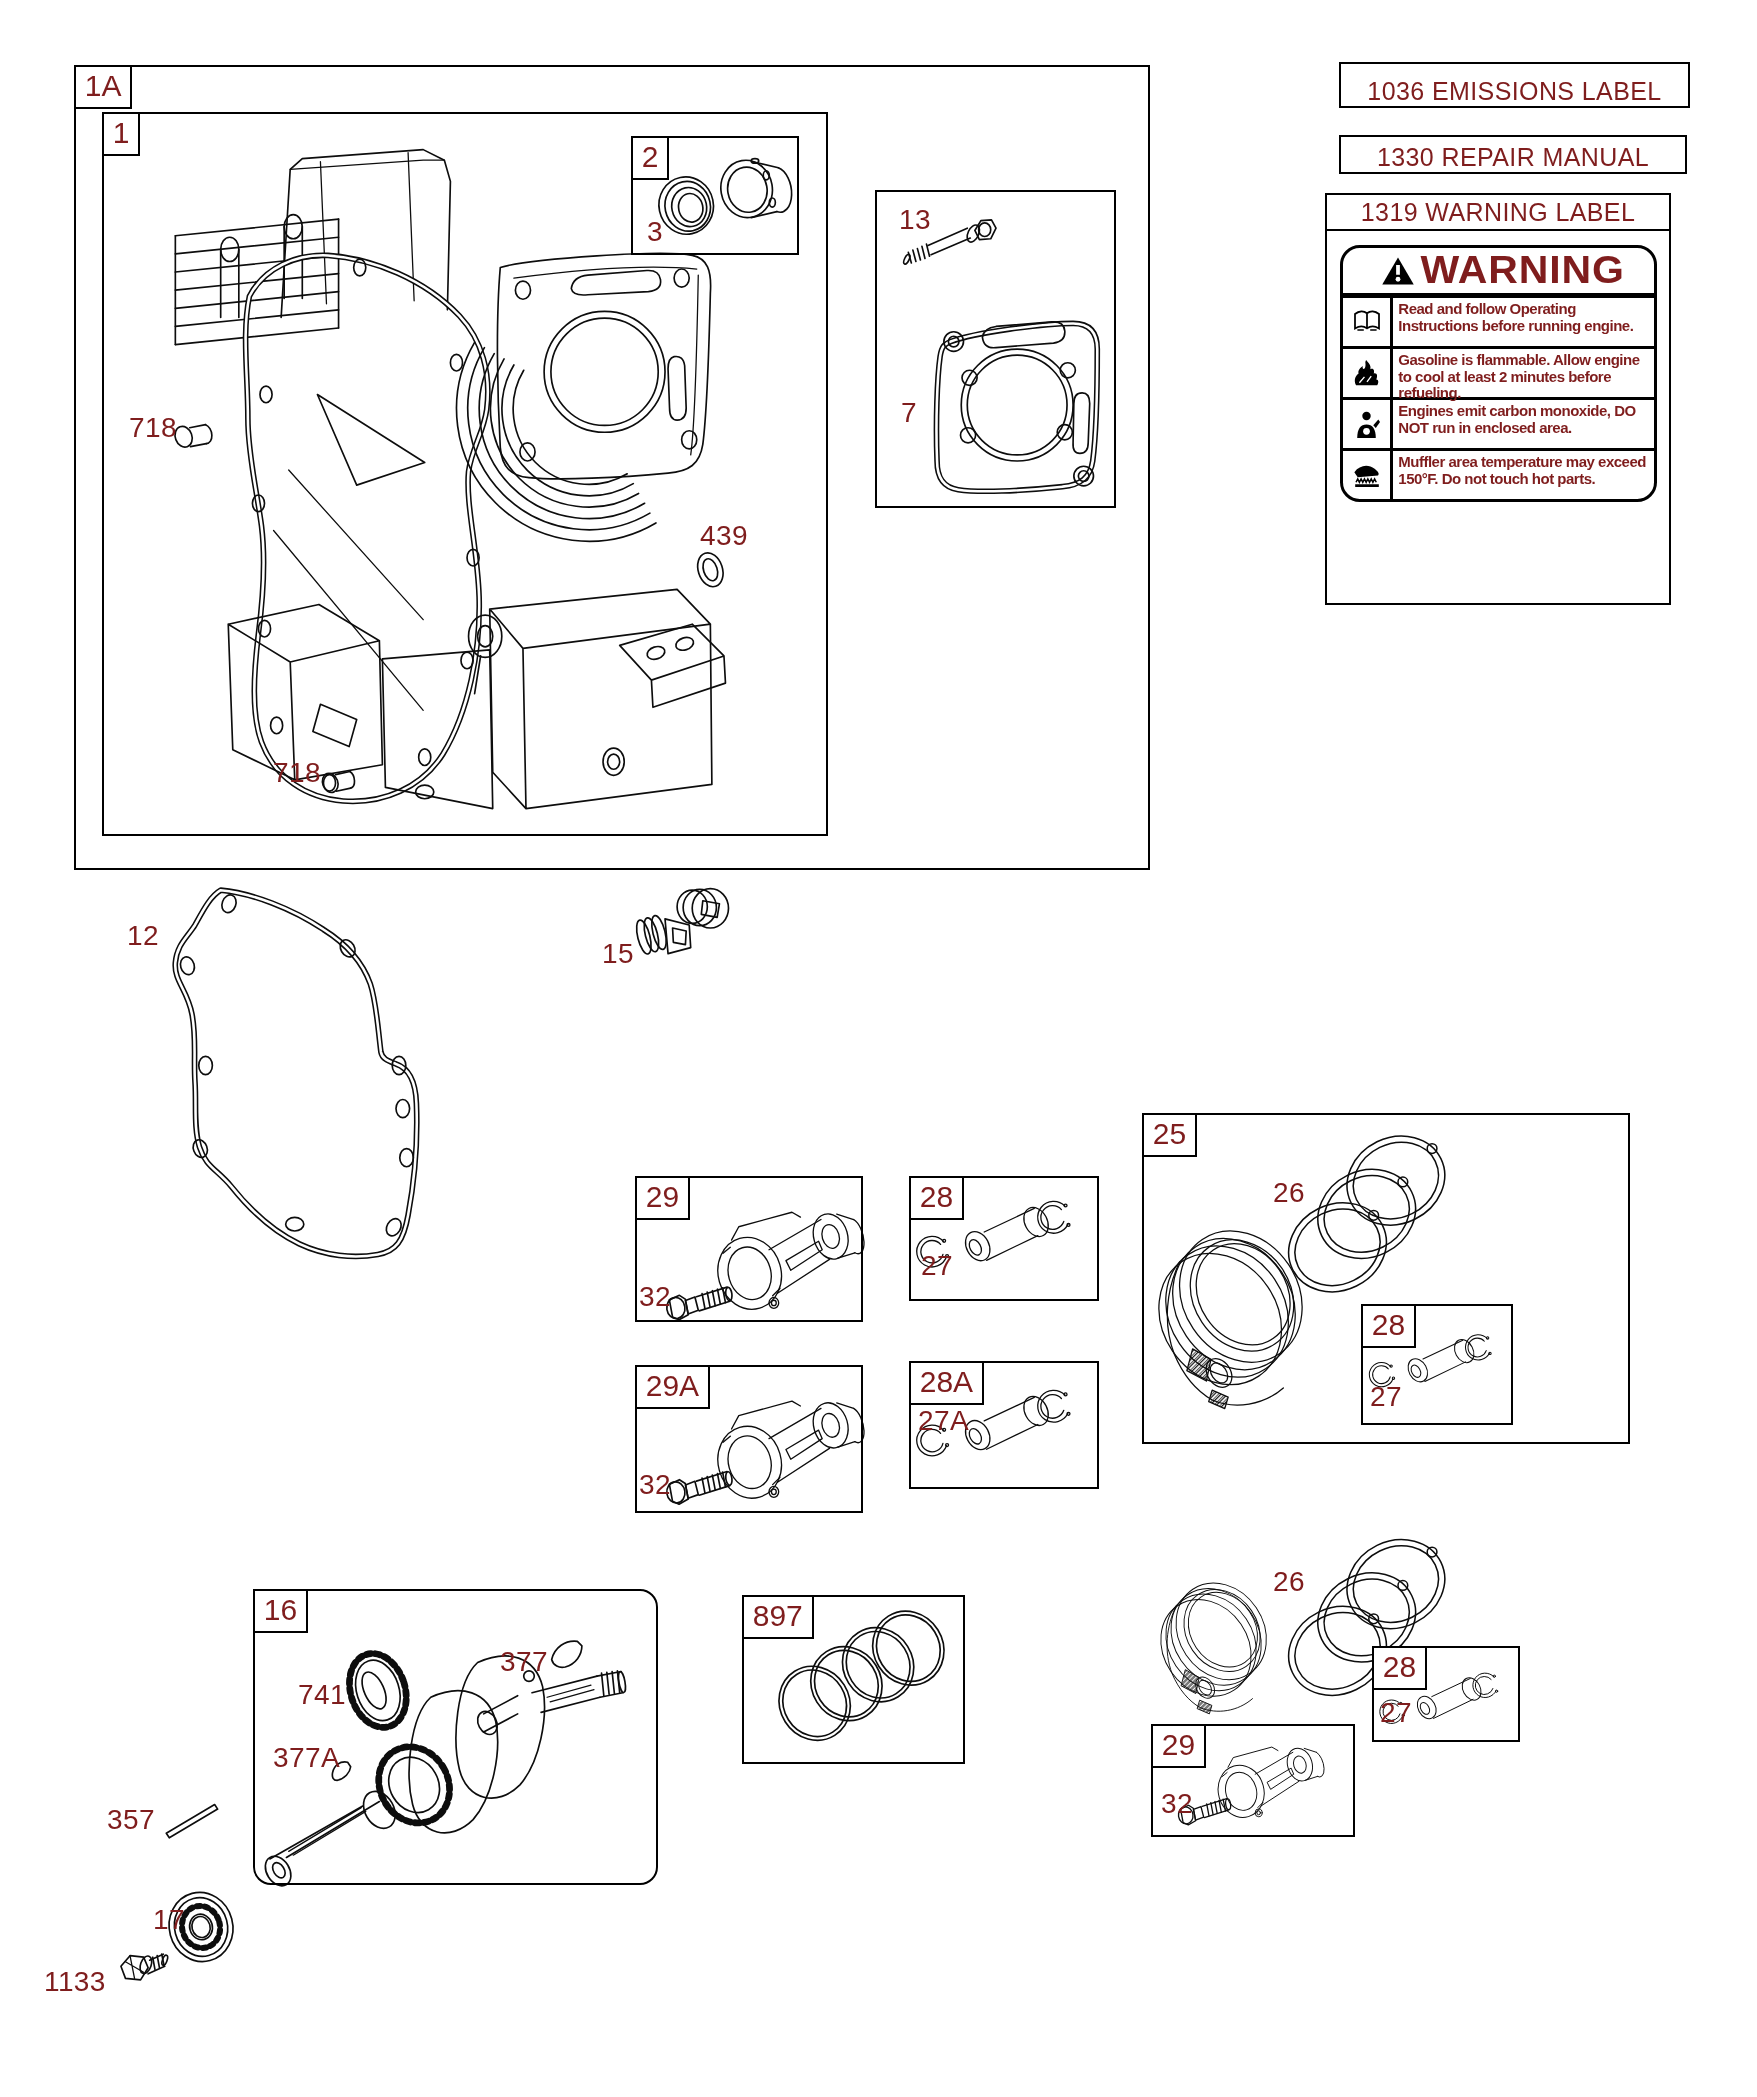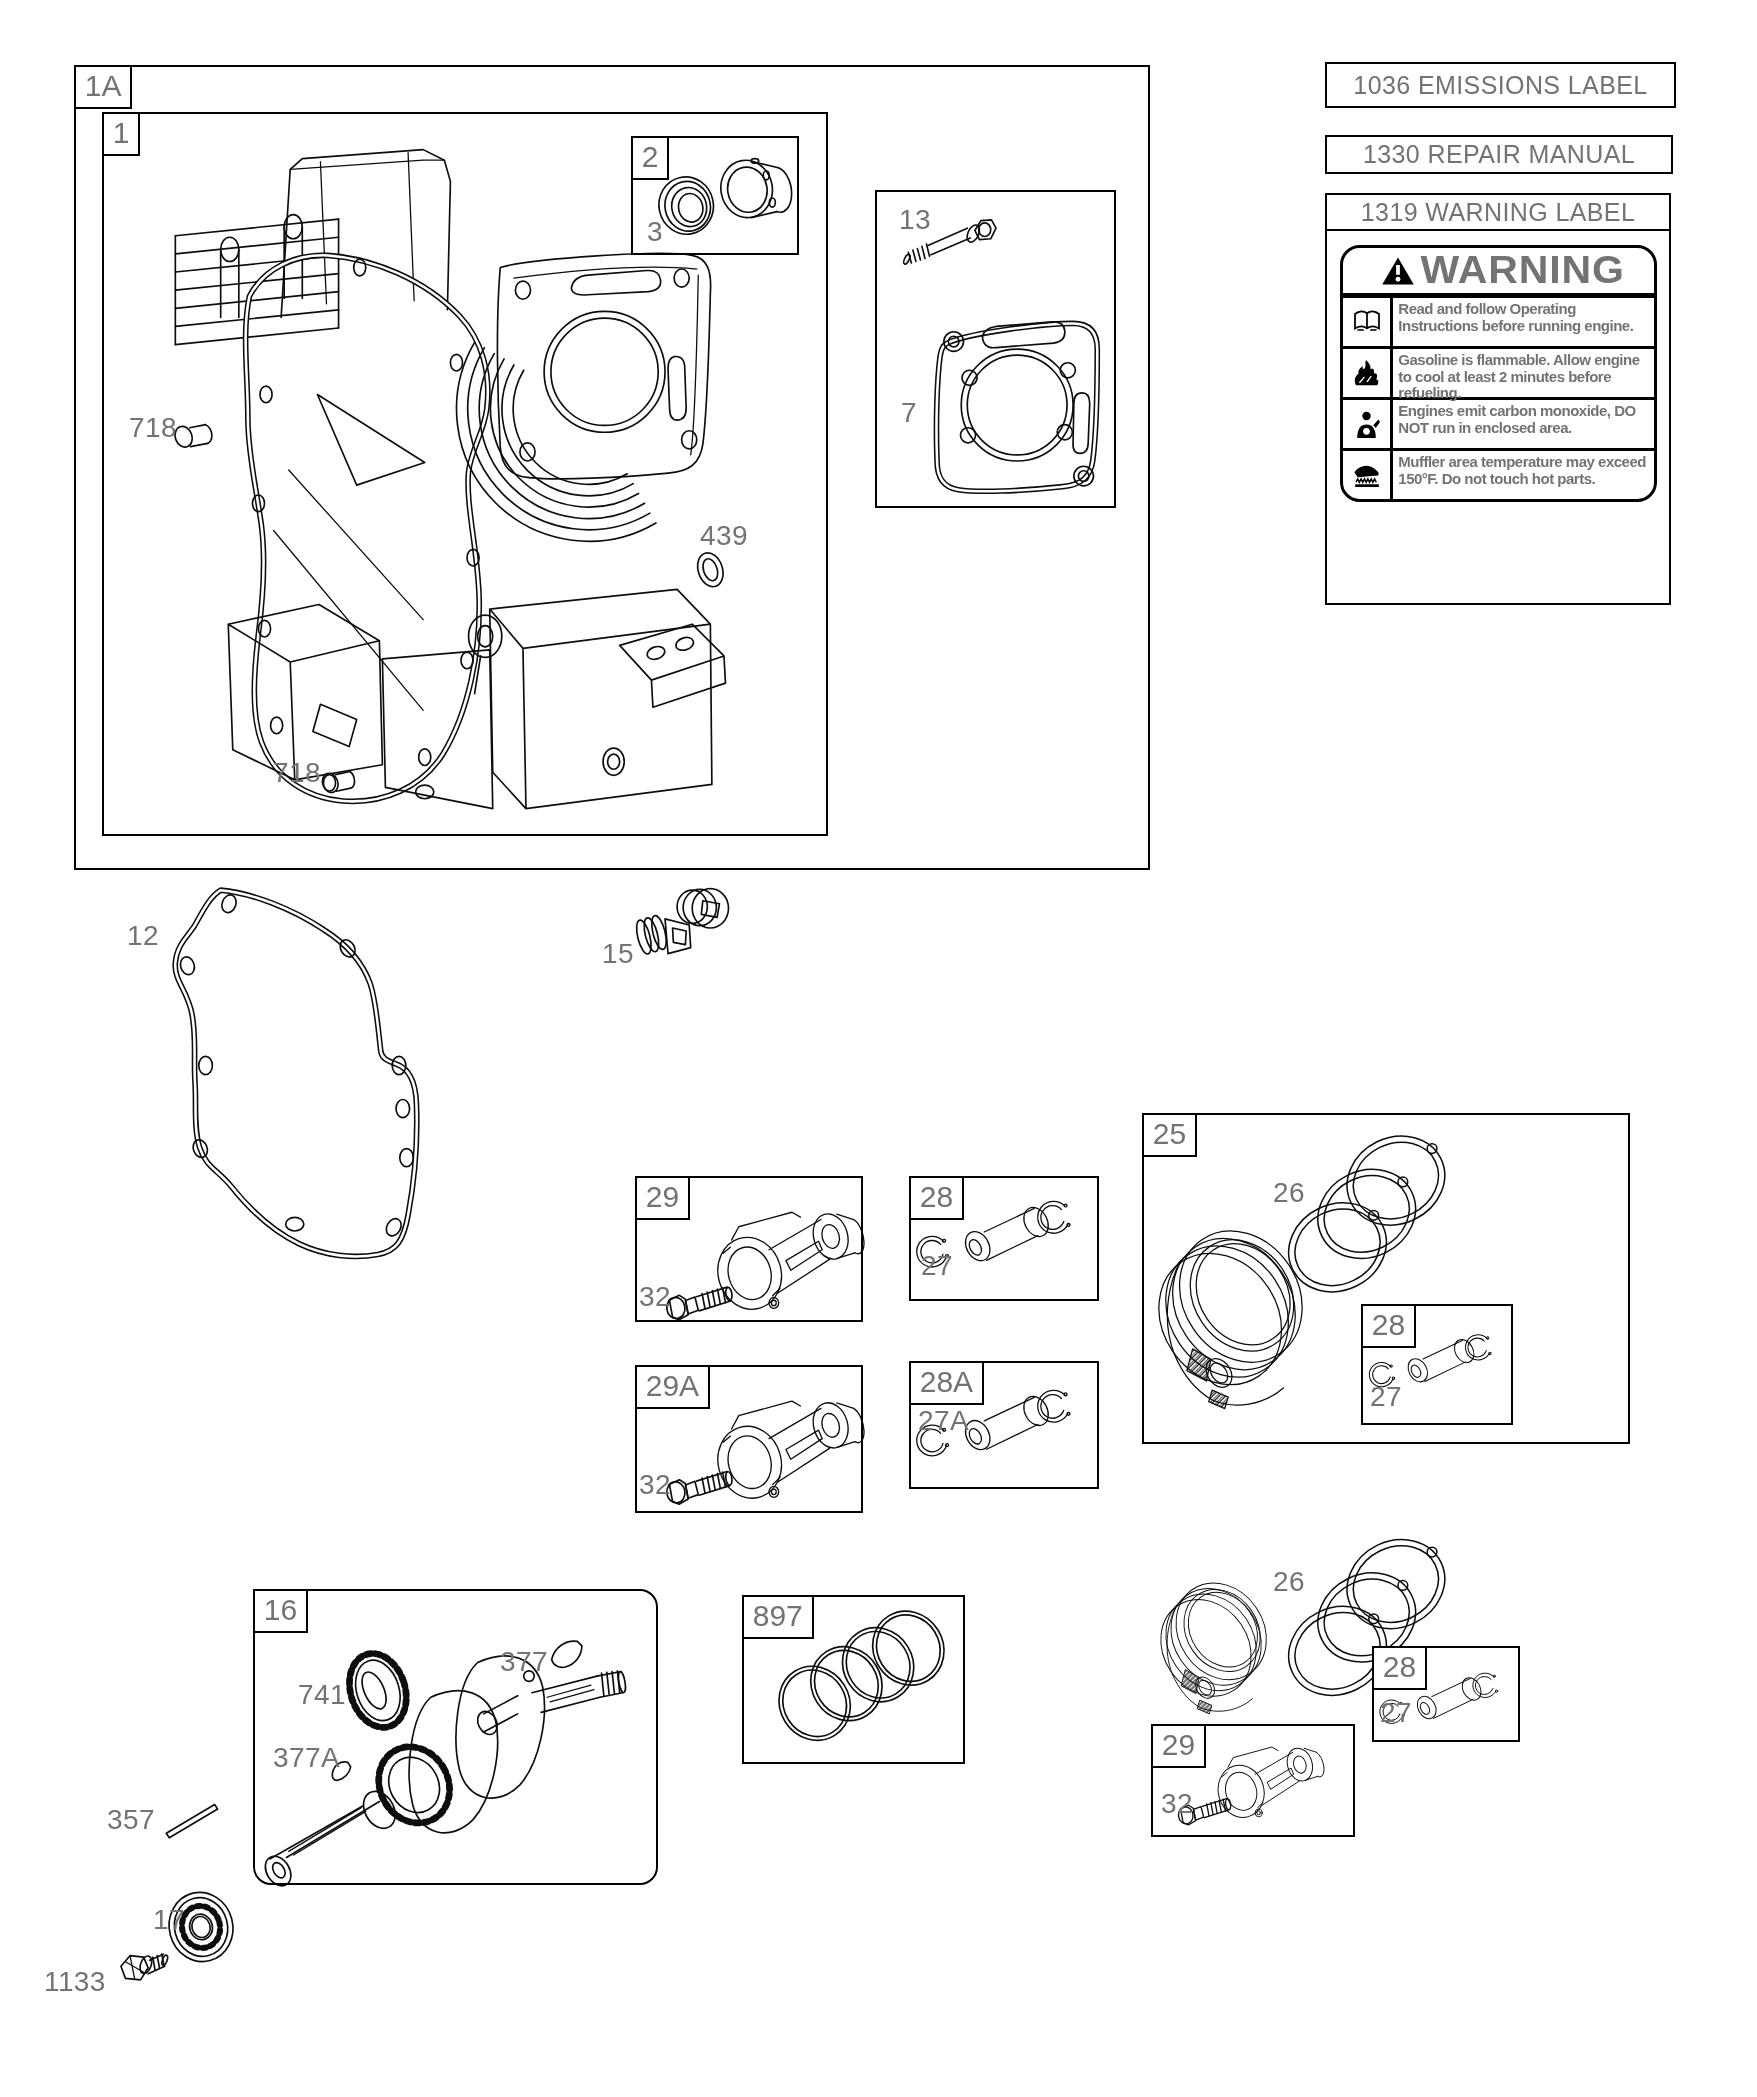--- a/index.html
+++ b/index.html
@@ -1,31 +1,31 @@
 <!DOCTYPE html>
 <html style="font-size:12px"><head>
 <meta charset="utf-8">
 <style>
   html,body{margin:0;padding:0;background:#fff;}
   #stage{position:relative;width:1757px;height:2097px;background:#ffffff;
-         font-family:"Liberation Sans",sans-serif;color:#737373;overflow:hidden;}
+         font-family:"Liberation Sans",sans-serif;color:#7f1d1d;overflow:hidden;}
   #art{position:absolute;left:0;top:0;z-index:1;}
   #art *{stroke:#0d0d0d;fill:none;stroke-width:2.2;stroke-linecap:round;stroke-linejoin:round;}
   #art .dbl{stroke-width:7.5;}
   #art .dblw{stroke:#ffffff;stroke-width:3.4;}
   #art .thin{stroke-width:1.7;}
   #art .teeth{stroke-width:9;stroke-dasharray:6 6;}
   #art .balls{stroke-width:8;stroke-dasharray:4.5 6;}
   #art .hatched{fill:url(#hatch);}
   .panel{position:absolute;border:2.3px solid #000;background:transparent;z-index:2;}
   .tab{position:absolute;left:-2.3px;top:-2.3px;background:#fff;border:2.3px solid #000;
        font-size:30px;line-height:1;padding:3.8px 9px 6px;white-space:nowrap;z-index:3;}
   .callout{position:absolute;font-size:28px;line-height:1;white-space:nowrap;z-index:4;letter-spacing:0.4px;}
-  .infobox{position:absolute;border:2.3px solid #000;display:flex;align-items:center;justify-content:center;
-           font-size:25px;letter-spacing:0.4px;z-index:4;background:#fff;}
+  .infobox{position:absolute;border:2.3px solid #000;display:flex;align-items:flex-end;justify-content:center;
+           font-size:25px;letter-spacing:0.4px;z-index:4;background:#fff;margin-left:14px;}
   
   #wbox{position:absolute;left:1325px;top:193px;width:342px;height:408px;border:2.3px solid #000;background:#fff;z-index:4;}
   #wtitle{height:34px;border-bottom:2.3px solid #000;display:flex;align-items:center;justify-content:center;font-size:25px;letter-spacing:0.4px;}
   #wlabel{position:absolute;left:13px;top:50px;width:311px;height:251px;border:3px solid #000;border-radius:19.7px;overflow:hidden;background:#fff;}
   #whead{height:45px;display:flex;align-items:center;justify-content:center;gap:12px;border-bottom:5.3px solid #000;}
   #whead .wtxt{font-size:38px;font-weight:bold;transform:scale(1.08,1);transform-origin:center;letter-spacing:0.8px;}
   .wrow{display:flex;border-bottom:3.8px solid #000;height:48px;}
   .wrow:last-child{border-bottom:none;}
   .wicon{width:47px;border-right:3.8px solid #000;display:flex;align-items:center;justify-content:center;flex:none;}
   .wtext{flex:1;font-size:15px;font-weight:bold;line-height:1.1;padding:3px 1.5px 1.5px 5.3px;letter-spacing:-0.5px;}

